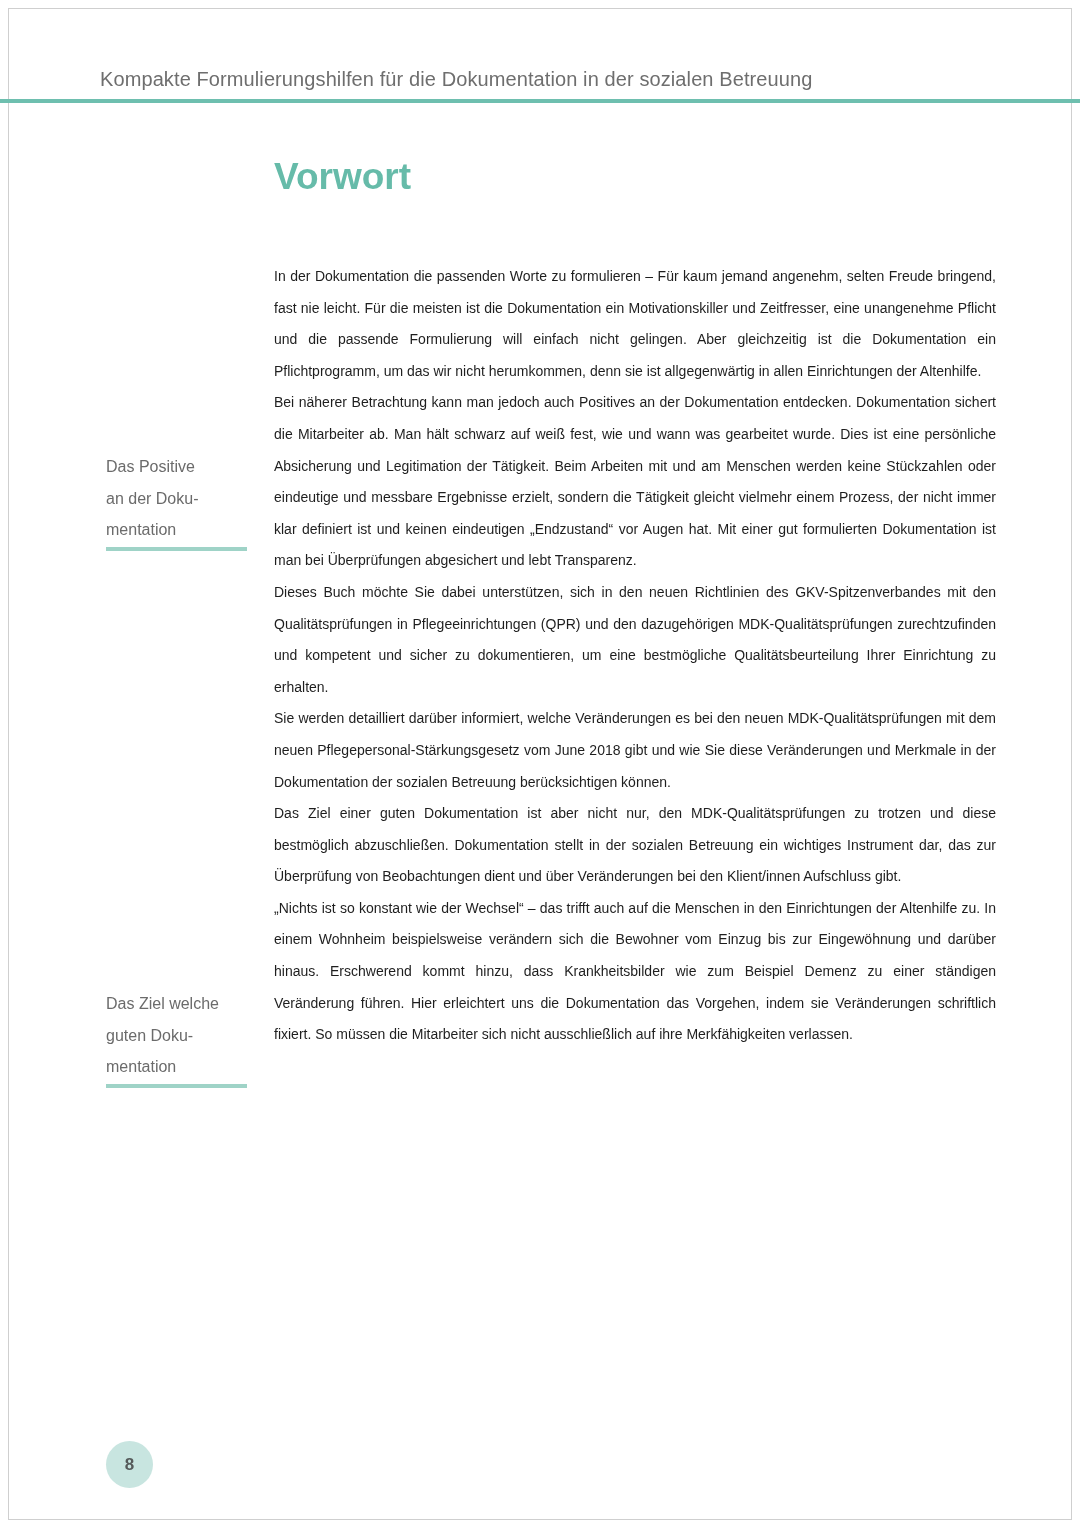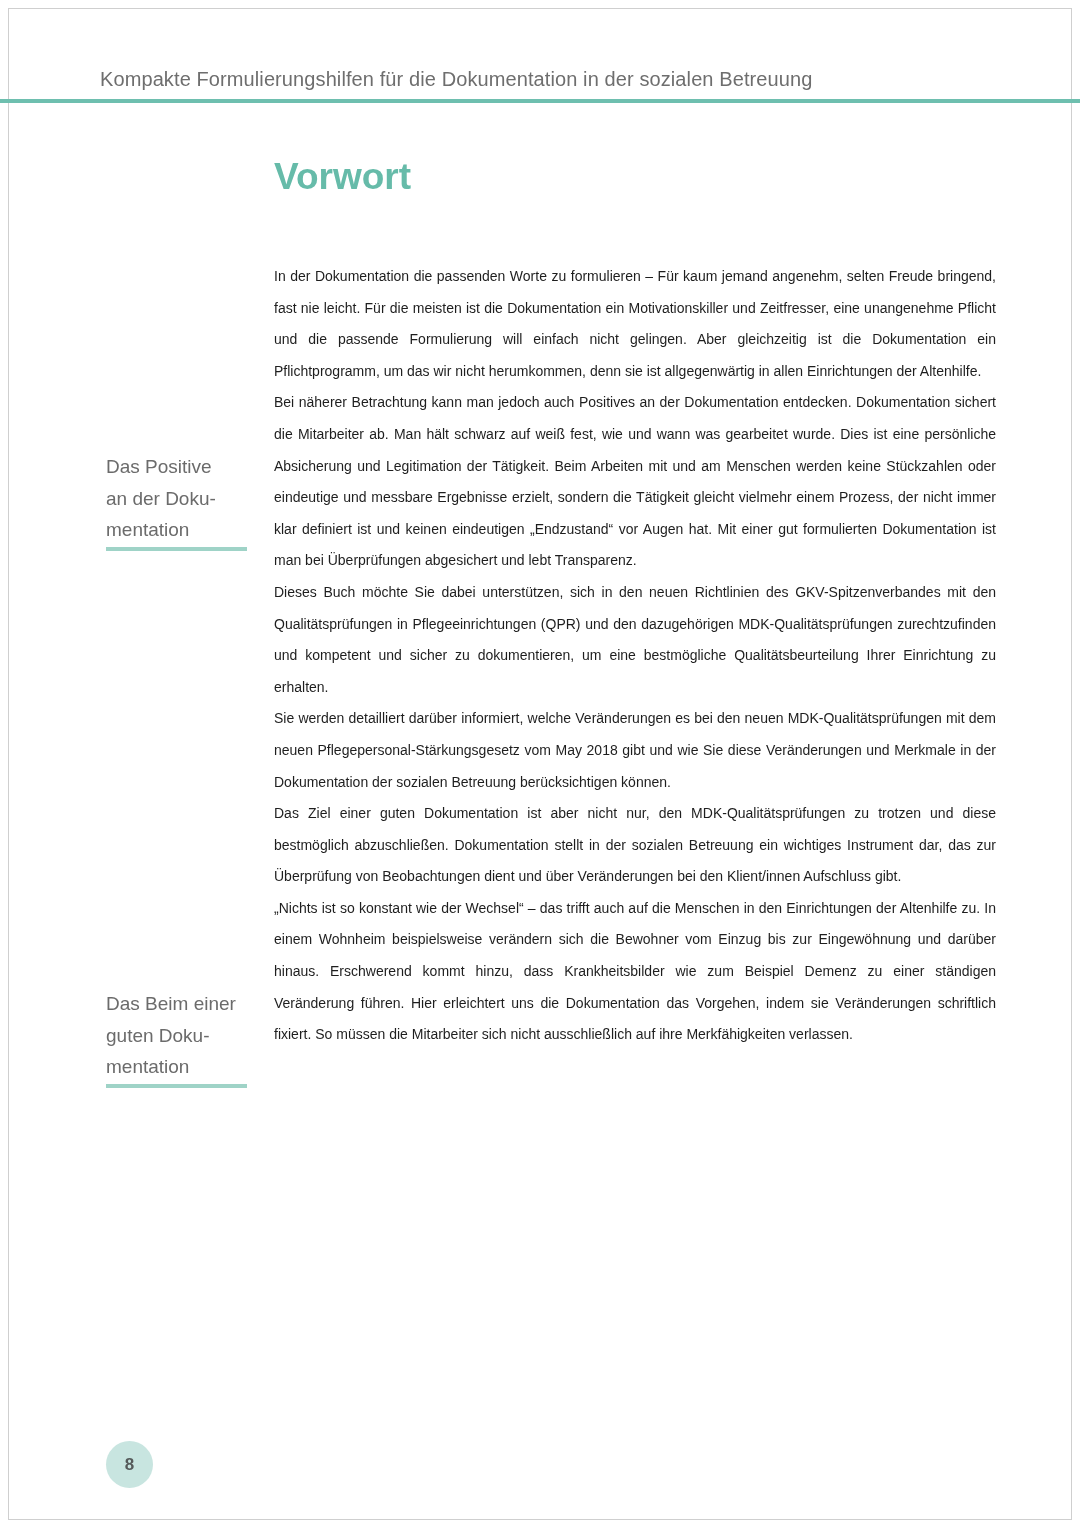--- a/index.html
+++ b/index.html
@@ -63,21 +63,21 @@
     text-align: justify;
     hyphens: manual;
   }
   .body-text p {
     margin: 0;
   }
   .margin-note {
     position: absolute;
     left: 106px;
     width: 141px;
-    font-size: 19px;
+    font-size: 16px;
     line-height: 31.6px;
     color: #6b6b6b;
     white-space: pre-line;
   }
   .margin-note-rule {
     position: absolute;
     left: 106px;
     width: 141px;
     height: 4px;
     background: #9fd3c7;
@@ -106,29 +106,29 @@
 <div class="running-header">Kompakte Formulierungshilfen für die Dokumentation in der sozialen Betreuung</div>
 <div class="header-rule"></div>
 
 <h1 class="chapter-title">Vorwort</h1>
 
 <div class="margin-note" style="top:451px;">Das Positive
 an der Doku-
 mentation</div>
 <div class="margin-note-rule" style="top:547px;"></div>
 
-<div class="margin-note" style="top:988px;">Das Beim einer
+<div class="margin-note" style="top:988px;">Das Ziel welche
 guten Doku-
 mentation</div>
 <div class="margin-note-rule" style="top:1084px;"></div>
 
 <div class="body-text">
   <p>In der Dokumentation die passenden Worte zu formulieren – Für kaum jemand angenehm, selten Freude bringend, fast nie leicht. Für die meisten ist die Doku­mentation ein Motivationskiller und Zeitfresser, eine unangenehme Pflicht und die passende Formulierung will einfach nicht gelingen. Aber gleichzeitig ist die Dokumentation ein Pflichtprogramm, um das wir nicht herumkommen, denn sie ist allgegenwärtig in allen Einrichtungen der Altenhilfe.</p>
   <p>Bei näherer Betrachtung kann man jedoch auch Positives an der Dokumentation entdecken. Dokumentation sichert die Mitarbeiter ab. Man hält schwarz auf weiß fest, wie und wann was gearbeitet wurde. Dies ist eine persönliche Absicherung und Legitimation der Tätigkeit. Beim Arbeiten mit und am Menschen werden keine Stückzahlen oder eindeutige und messbare Ergebnisse erzielt, sondern die Tätigkeit gleicht vielmehr einem Prozess, der nicht immer klar definiert ist und keinen eindeutigen „Endzustand“ vor Augen hat. Mit einer gut formulierten Do­kumentation ist man bei Überprüfungen abgesichert und lebt Transparenz.</p>
   <p>Dieses Buch möchte Sie dabei unterstützen, sich in den neuen Richtlinien des GKV-Spitzenverbandes mit den Qualitätsprüfungen in Pflegeeinrichtungen (QPR) und den dazugehörigen MDK-Qualitätsprüfungen zurechtzufinden und kompetent und sicher zu dokumentieren, um eine bestmögliche Qualitätsbe­urteilung Ihrer Einrichtung zu erhalten.</p>
-  <p>Sie werden detailliert darüber informiert, welche Veränderungen es bei den neu­en MDK-Qualitätsprüfungen mit dem neuen Pflegepersonal-Stärkungsgesetz vom May 2018 gibt und wie Sie diese Veränderungen und Merkmale in der Dokumentation der sozialen Betreuung berücksichtigen können.</p>
+  <p>Sie werden detailliert darüber informiert, welche Veränderungen es bei den neu­en MDK-Qualitätsprüfungen mit dem neuen Pflegepersonal-Stärkungsgesetz vom June 2018 gibt und wie Sie diese Veränderungen und Merkmale in der Dokumentation der sozialen Betreuung berücksichtigen können.</p>
   <p>Das Ziel einer guten Dokumentation ist aber nicht nur, den MDK-Qualitätsprü­fungen zu trotzen und diese bestmöglich abzuschließen. Dokumentation stellt in der sozialen Betreuung ein wichtiges Instrument dar, das zur Überprüfung von Beobachtungen dient und über Veränderungen bei den Klient/innen Aufschluss gibt.</p>
   <p>„Nichts ist so konstant wie der Wechsel“ – das trifft auch auf die Menschen in den Einrichtungen der Altenhilfe zu. In einem Wohnheim beispielsweise verän­dern sich die Bewohner vom Einzug bis zur Eingewöhnung und darüber hinaus. Erschwerend kommt hinzu, dass Krankheitsbilder wie zum Beispiel Demenz zu einer ständigen Veränderung führen. Hier erleichtert uns die Dokumentation das Vorgehen, indem sie Veränderungen schriftlich fixiert. So müssen die Mitarbeiter sich nicht ausschließlich auf ihre Merkfähigkeiten verlassen.</p>
 </div>
 
 <div class="page-number">
   <span>8</span>
 </div>
 
 </body></html>

